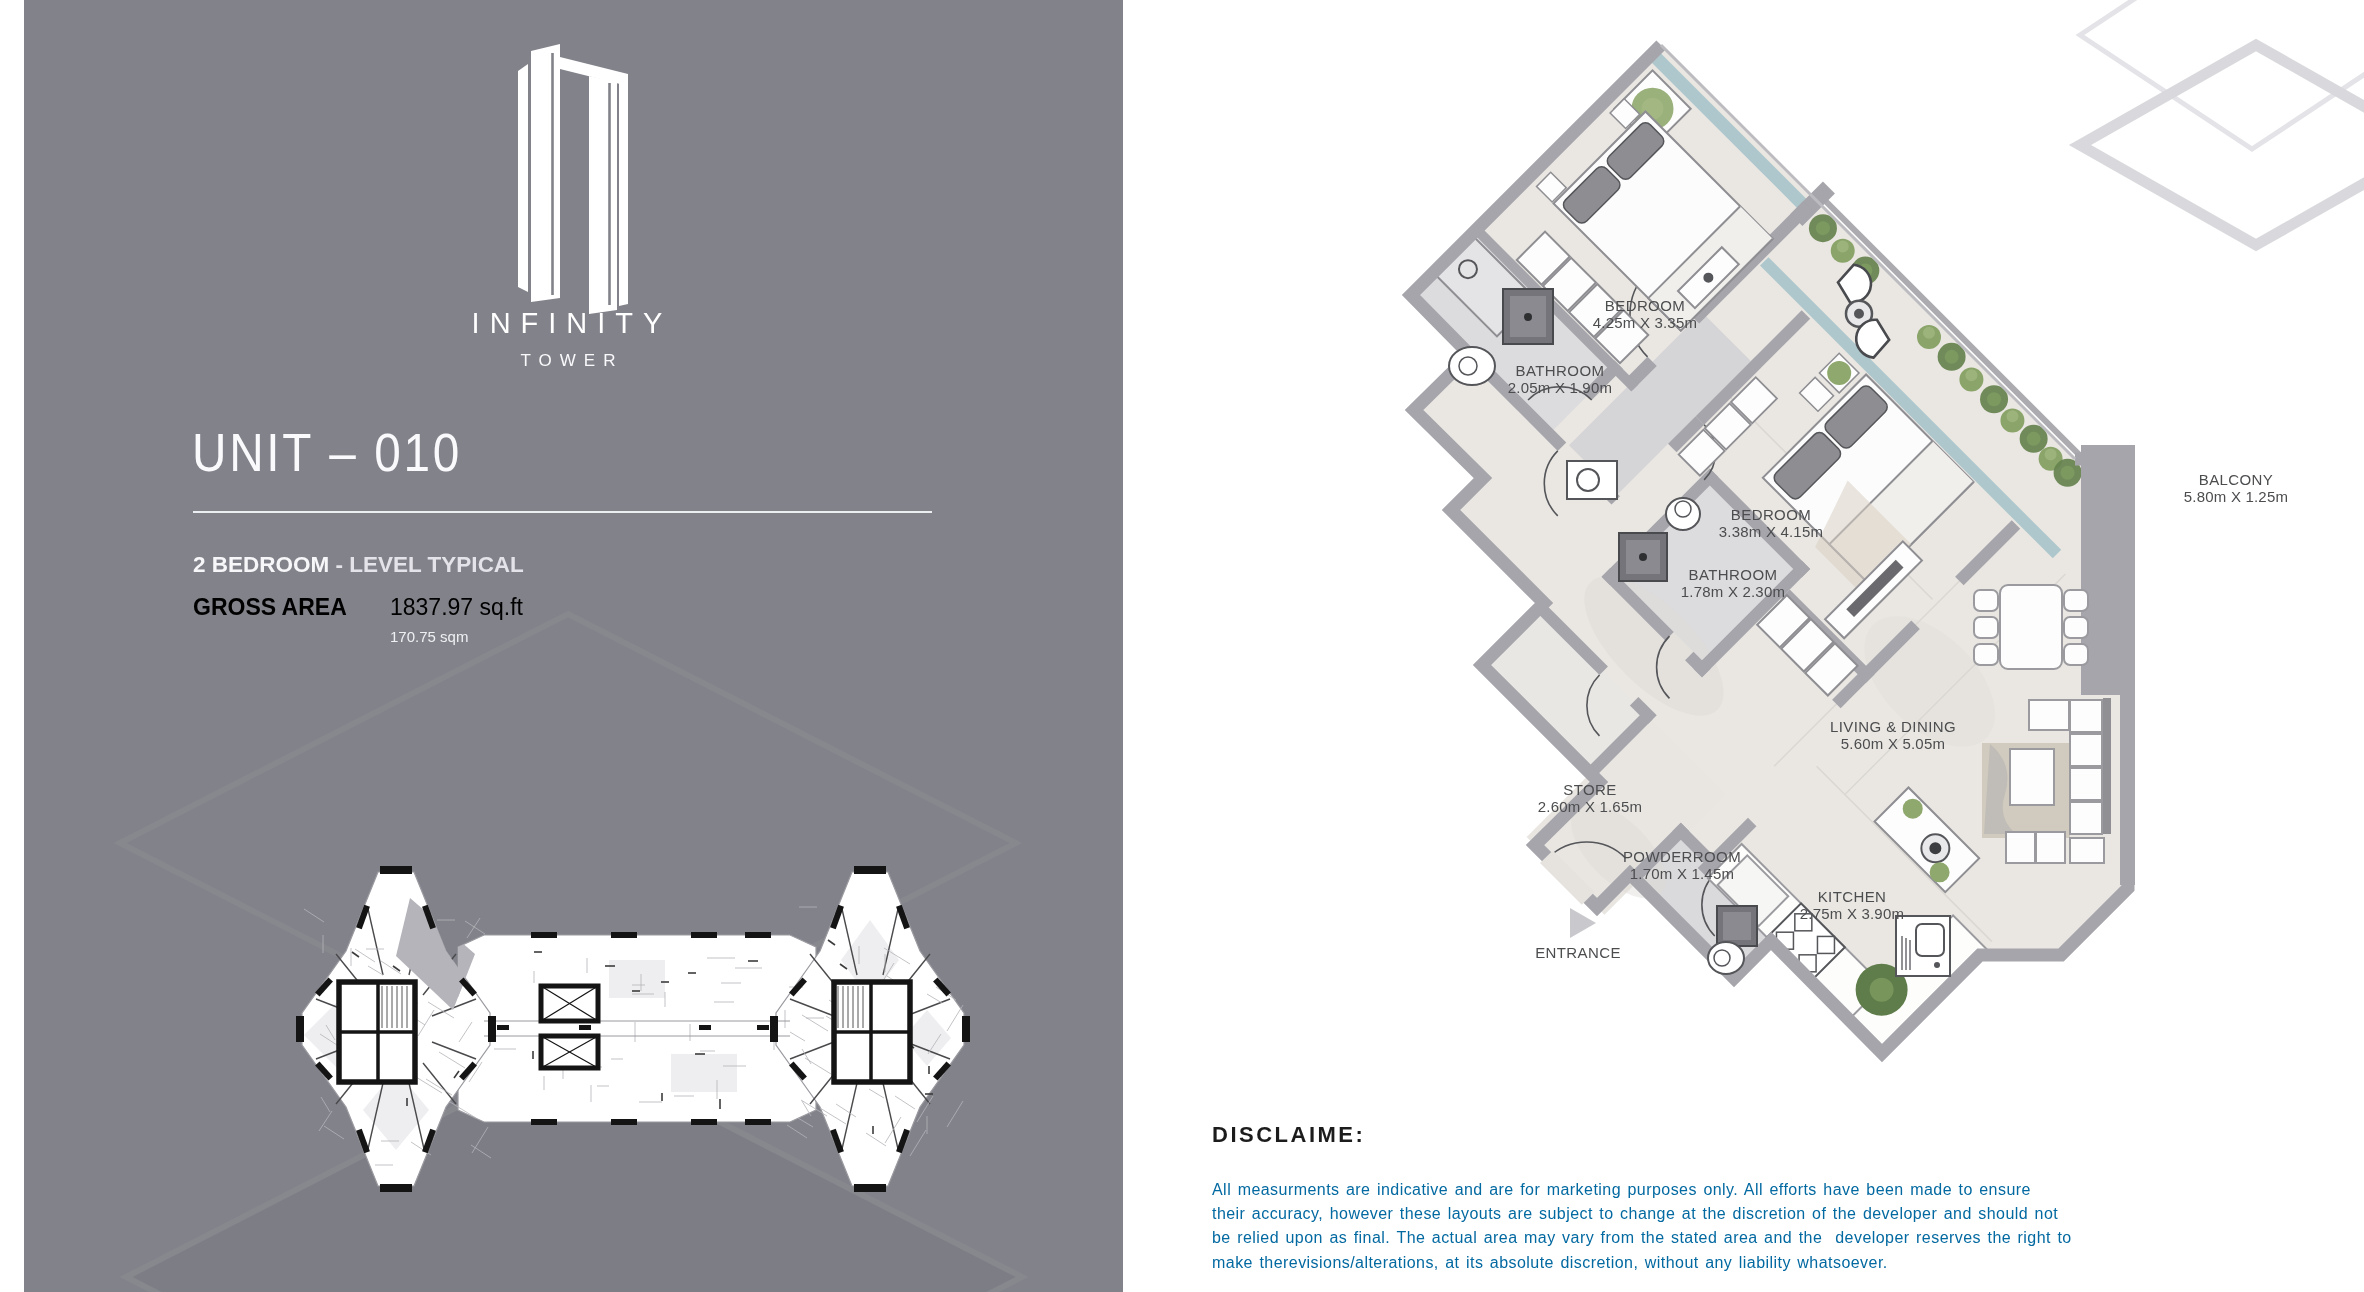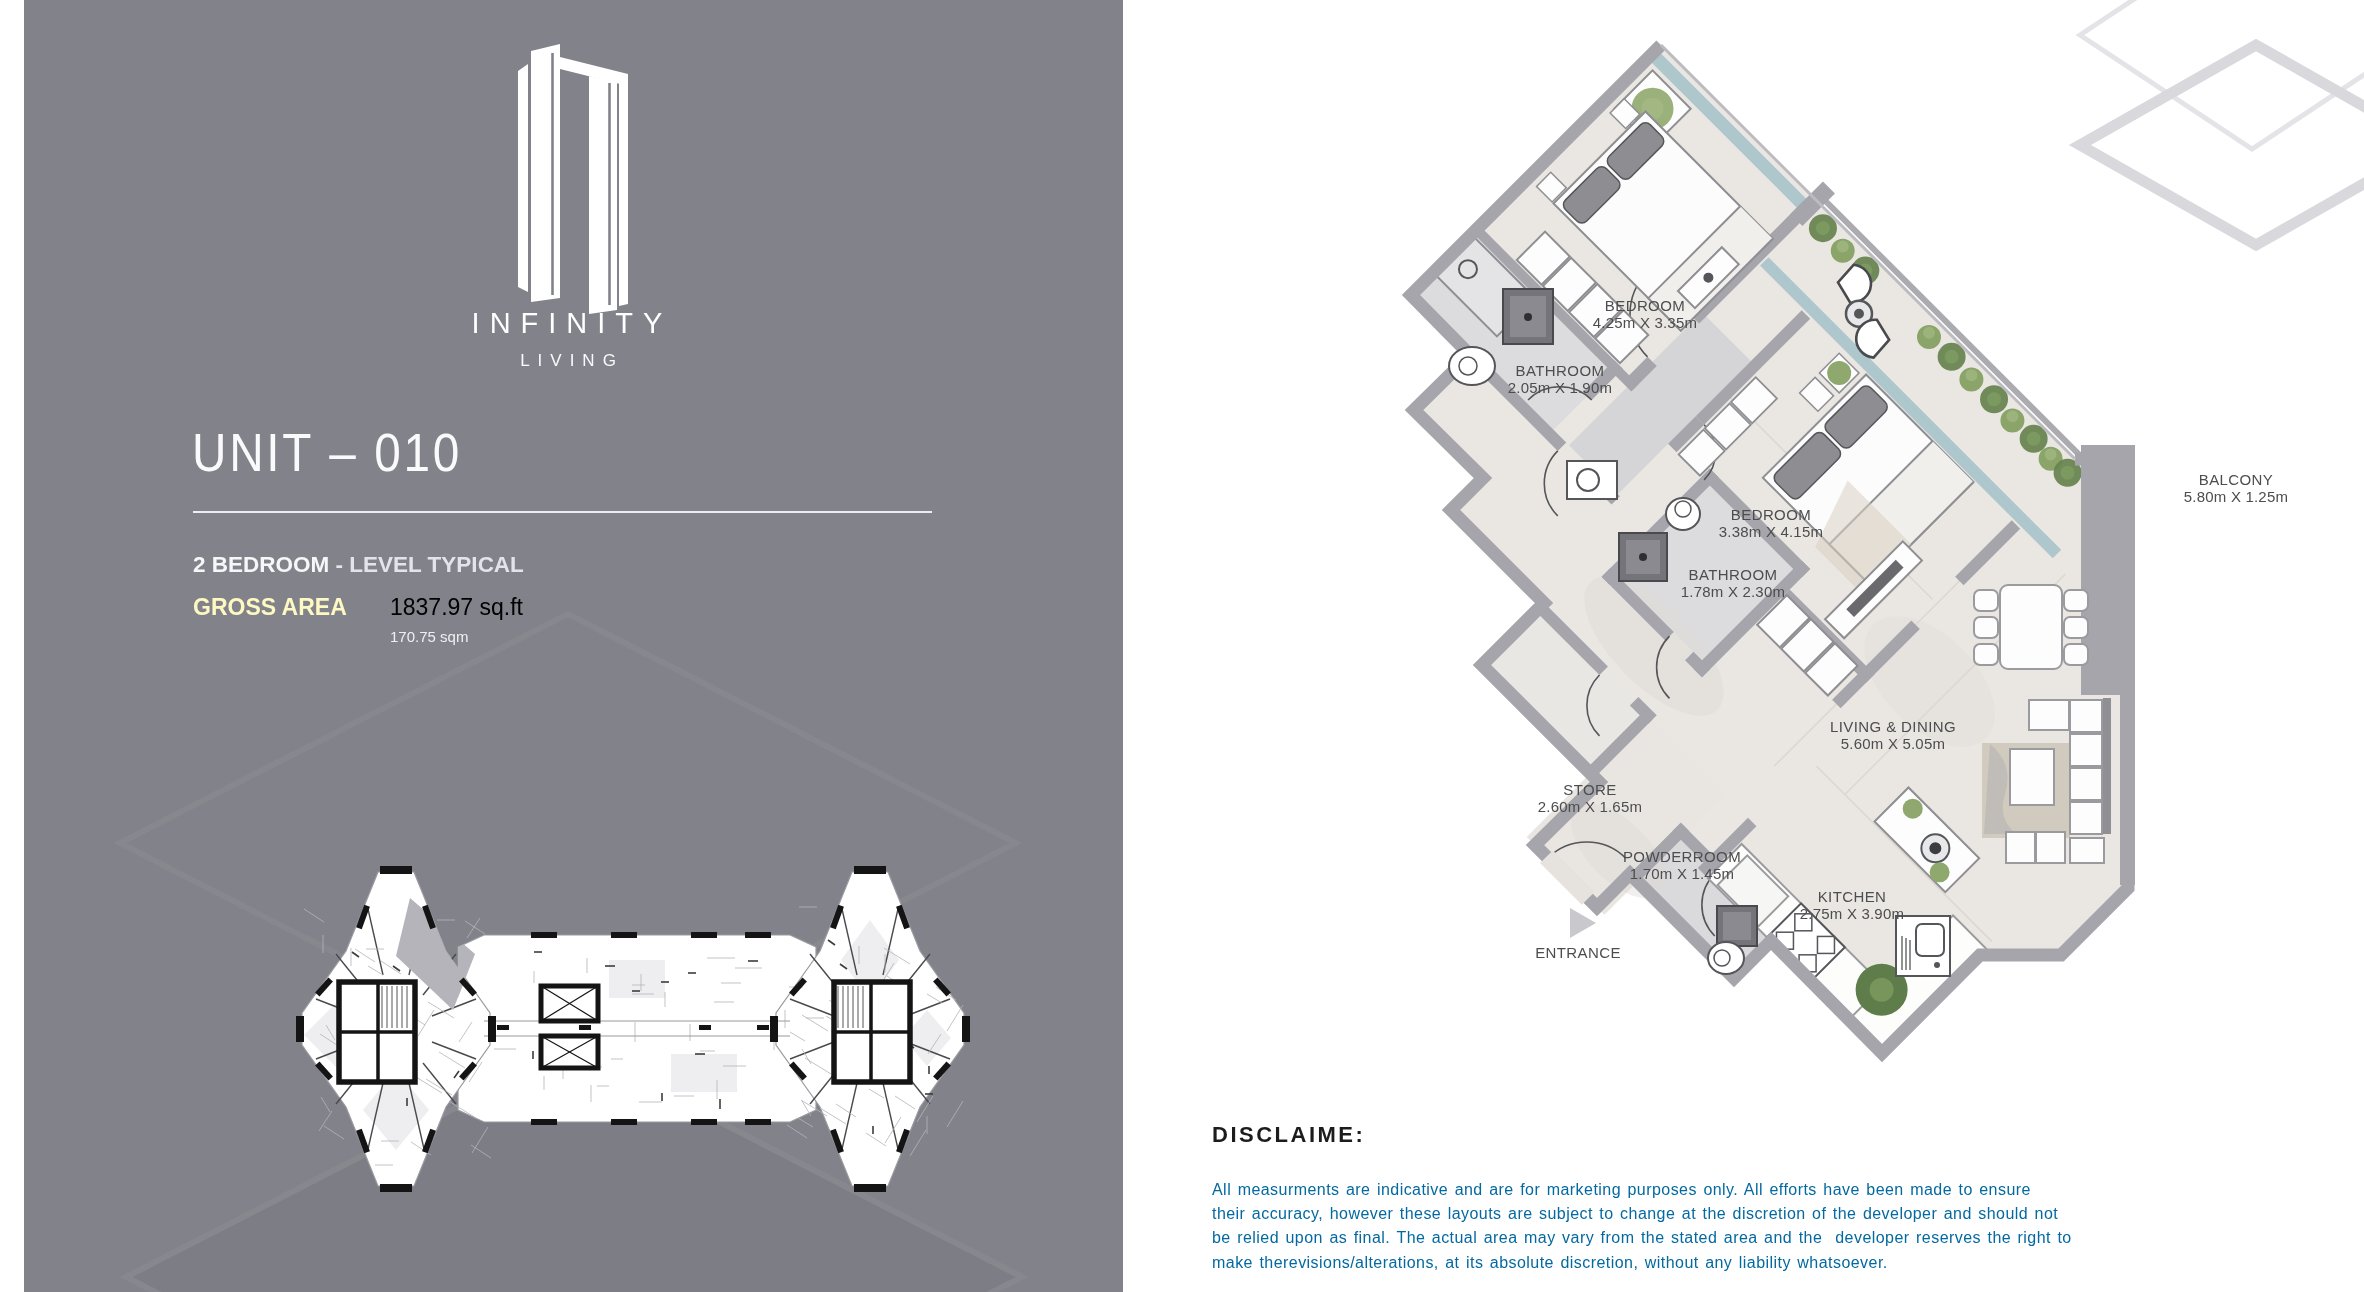--- a/index.html
+++ b/index.html
@@ -23,29 +23,29 @@
     <polygon points="54,41 64,34 64,262 54,257" fill="#ffffff"></polygon>
     <polygon points="67,21 96,14 96,268 67,272" fill="#ffffff"></polygon>
     <line x1="88.5" y1="23" x2="88.5" y2="265" stroke="#82828b" stroke-width="2.6"></line>
     <polygon points="96,27 164,44 164,56 96,39" fill="#ffffff"></polygon>
     <polygon points="125,46 153,52 153,280 125,284" fill="#ffffff"></polygon>
     <line x1="145.5" y1="53" x2="145.5" y2="275" stroke="#82828b" stroke-width="2.6"></line>
     <polygon points="155,49 164,47 164,274 155,276" fill="#ffffff"></polygon>
   </svg>
 
   <div class="abs" style="left:444px;top:307px;width:208px;text-align:center;font-size:29px;letter-spacing:10px;color:#ffffff;">INFINITY</div>
-  <div class="abs" style="left:444px;top:351px;width:208px;text-align:center;font-size:17px;letter-spacing:8px;color:#fafafc;">LIVING</div>
+  <div class="abs" style="left:444px;top:351px;width:208px;text-align:center;font-size:17px;letter-spacing:8px;color:#fafafc;">TOWER</div>
 
   <div class="abs" style="left:168px;top:422px;font-size:53px;letter-spacing:3px;color:#fafafc;transform:scaleX(0.90);transform-origin:0 0;">UNIT – 010</div>
 
   <div class="abs" style="left:169px;top:511px;width:739px;height:2px;background:#eceff1;"></div>
 
   <div class="abs" style="left:169px;top:552px;font-size:22.5px;color:#e3e3e9;font-weight:bold;"><b style="color:#f7f7f9;">2 BEDROOM</b> - LEVEL TYPICAL</div>
 
-  <div class="abs" style="left:169px;top:594px;font-size:23px;font-weight:bold;color:#fef9c3;">GROSS AREA</div>
+  <div class="abs" style="left:169px;top:594px;font-size:23px;font-weight:bold;color:#000000;">GROSS AREA</div>
 
   <div class="abs" style="left:366px;top:594px;font-size:23px;color:#000000;">1837.97 sq.ft</div>
 
   <div class="abs" style="left:366px;top:628px;font-size:15px;color:#eff0f3;">170.75 sqm</div>
 
   <svg class="abs" style="left:255px;top:860px" width="700" height="432" viewBox="0 0 700 432">
 <defs>
           <clipPath id="lwing">
             <polygon points="99,12 135,12 167,91 211,153 211,185 167,247 135,326 99,326 67,247 23,185 23,153 67,91"></polygon>
           </clipPath>

